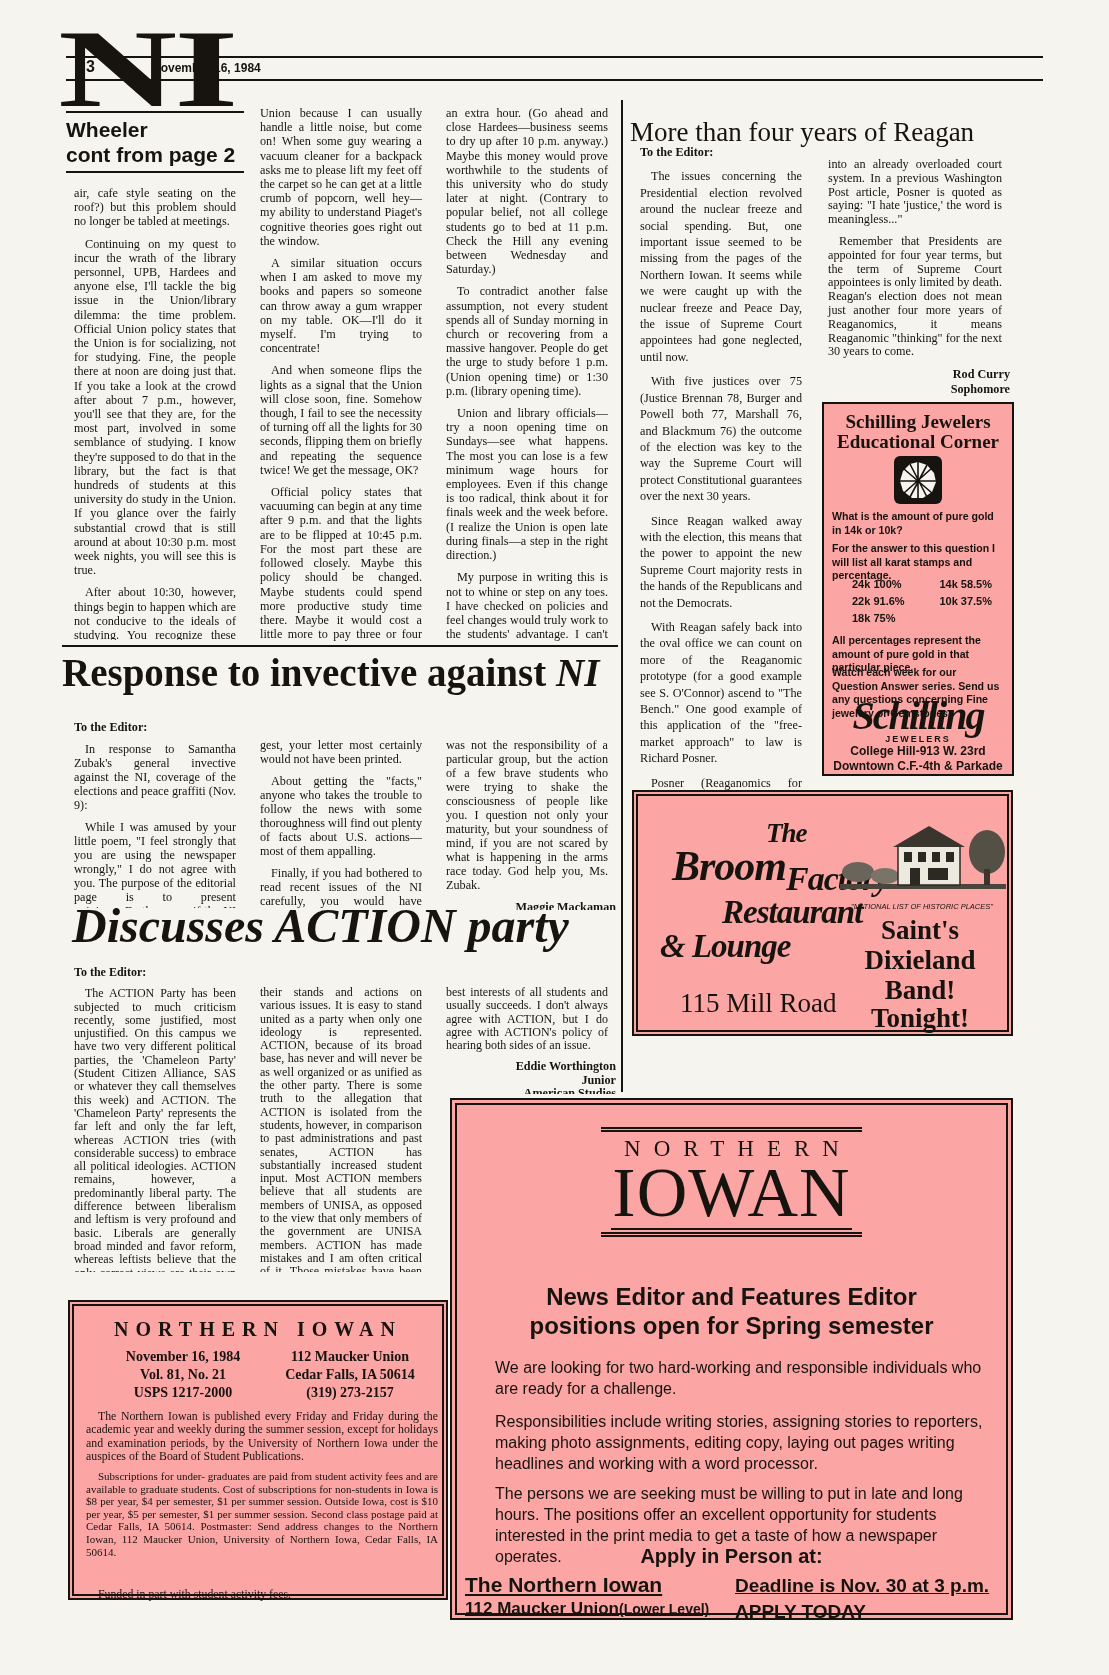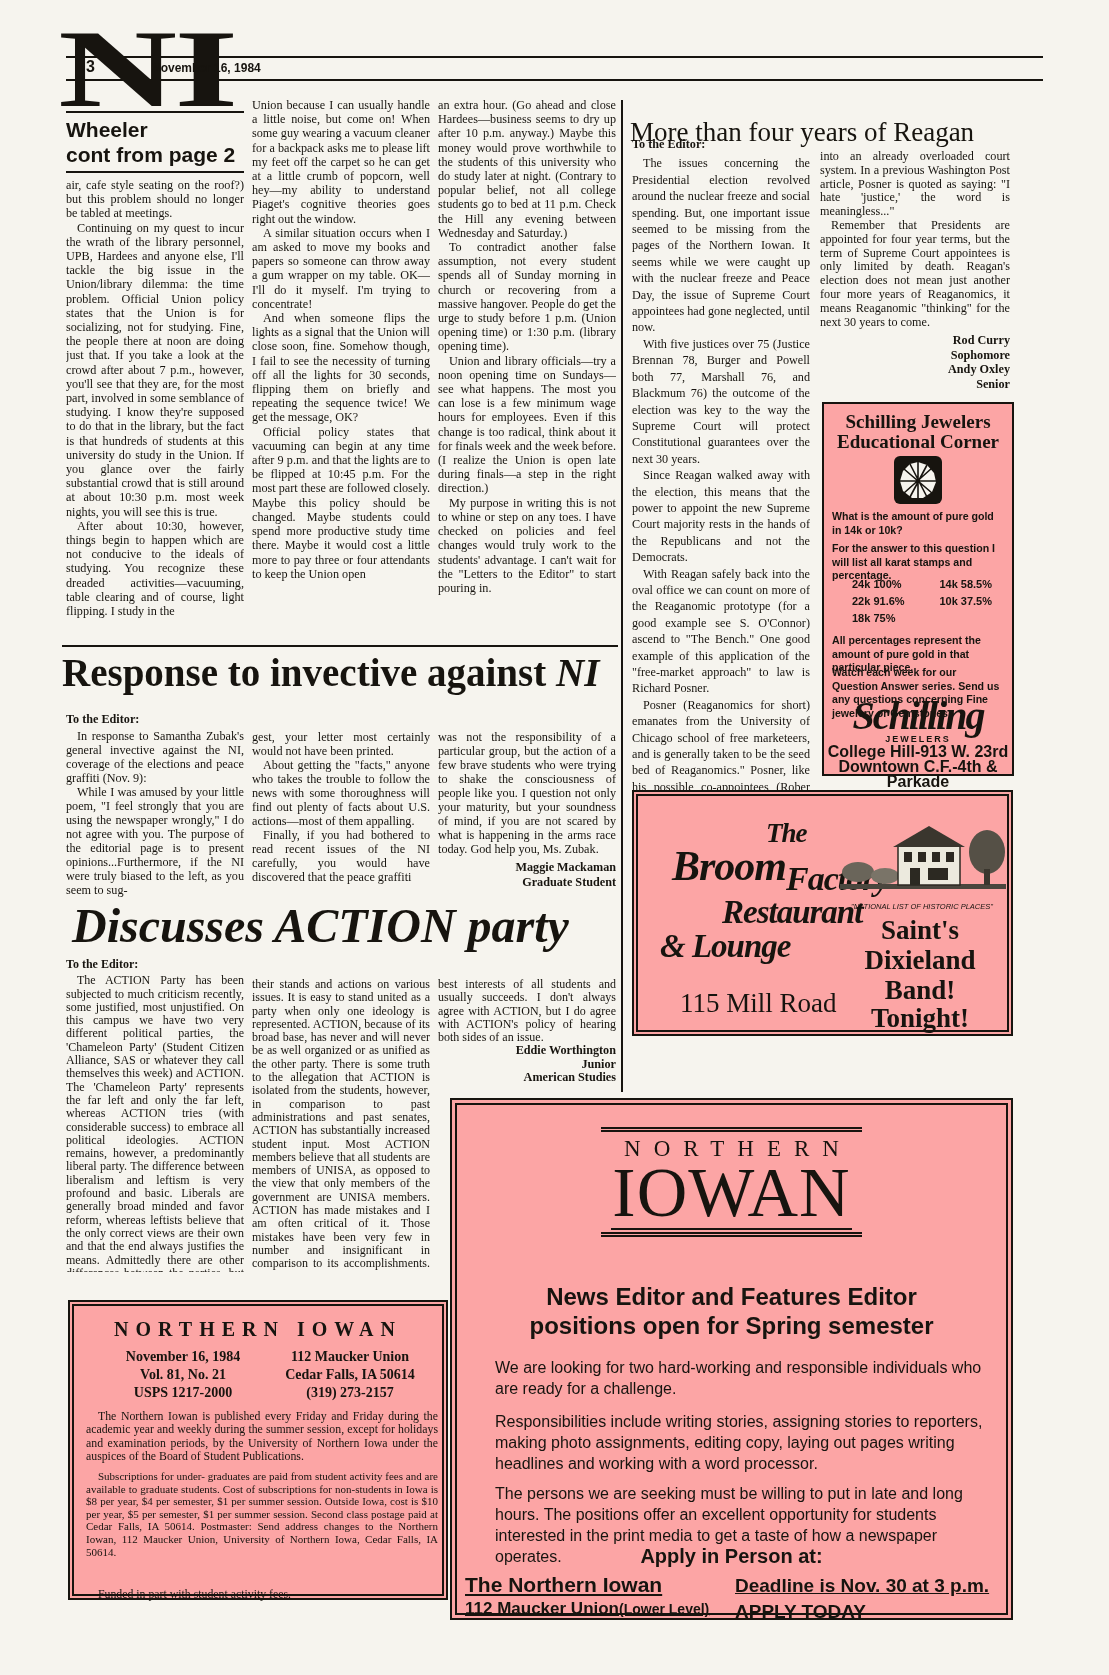--- a/index.html
+++ b/index.html
@@ -9,21 +9,21 @@
   .rule{position:absolute;background:#17140f;}
   
   .ni-logo{position:absolute;left:58px;top:14px;font-size:110px;font-weight:bold;line-height:1;
            letter-spacing:-2px;transform:scaleX(1.5);transform-origin:left top;z-index:2;}
   .page-num{position:absolute;left:86px;top:58px;font-family:"Liberation Sans",sans-serif;
             font-weight:bold;font-size:16px;z-index:3;}
   .date{position:absolute;left:152px;top:61px;font-family:"Liberation Sans",sans-serif;
         font-weight:bold;font-size:12px;z-index:3;}
   
   .col{position:absolute;width:178px;font-size:12.2px;line-height:14.5px;text-align:justify;overflow:hidden;z-index:1;}
-  .col p{margin:0;text-indent:11px;}
+  .col p{margin:8px;text-indent:11px;}
   .col p.cont{text-indent:0;}
   .salut{font-weight:bold;text-indent:0 !important;margin-bottom:3px !important;}
   .sigblock{margin-top:4px;}
   .sig{text-align:right;font-weight:bold;font-size:12.2px;line-height:14.5px;}
   
   .wheeler-title{position:absolute;left:66px;top:117px;font-family:"Liberation Sans",sans-serif;
                  font-weight:bold;font-size:21px;line-height:25px;z-index:1;}
   .reagan-head{position:absolute;left:630px;top:100px;width:382px;font-size:27px;z-index:1;margin-top:17px;}
   .response-head{position:absolute;left:62px;top:650px;width:560px;font-weight:bold;font-size:39px;z-index:1;}
   .response-head .it{font-style:italic;}
@@ -39,21 +39,21 @@
   .sch-small{position:absolute;left:8px;width:170px;font-family:"Liberation Sans",sans-serif;
              font-weight:bold;font-size:10.6px;line-height:13.5px;}
   .sch-table{position:absolute;left:28px;width:140px;font-family:"Liberation Sans",sans-serif;
              font-weight:bold;font-size:11px;line-height:17px;}
   .sch-table .r{display:flex;justify-content:space-between;}
   .sch-script{position:absolute;left:0;width:100%;text-align:center;font-style:italic;font-weight:bold;
               font-size:40px;line-height:40px;letter-spacing:-2px;}
   .sch-jw{position:absolute;left:0;width:100%;text-align:center;font-family:"Liberation Sans",sans-serif;
           font-weight:bold;font-size:9px;letter-spacing:2px;}
   .sch-addr{position:absolute;left:0;width:100%;text-align:center;font-family:"Liberation Sans",sans-serif;
-            font-weight:bold;font-size:16px;line-height:15px;}
+            font-weight:bold;font-size:12px;line-height:15px;}
   
   .broom-script{font-style:italic;font-weight:bold;position:absolute;letter-spacing:-1px;}
   .broom-addr{position:absolute;left:42px;top:192px;font-size:27px;}
   .hist-cap{position:absolute;left:200px;top:106px;width:168px;text-align:center;
             font-style:italic;font-size:7.5px;font-family:"Liberation Sans",sans-serif;}
   .band{position:absolute;left:196px;width:172px;text-align:center;font-weight:bold;font-size:27px;line-height:29px;}
   
   .mh-title{position:absolute;top:12px;left:0;width:100%;text-align:center;font-weight:bold;
             font-size:20px;letter-spacing:7px;}
   .mh-info{position:absolute;top:42px;font-weight:bold;font-size:14px;line-height:18px;text-align:center;}

